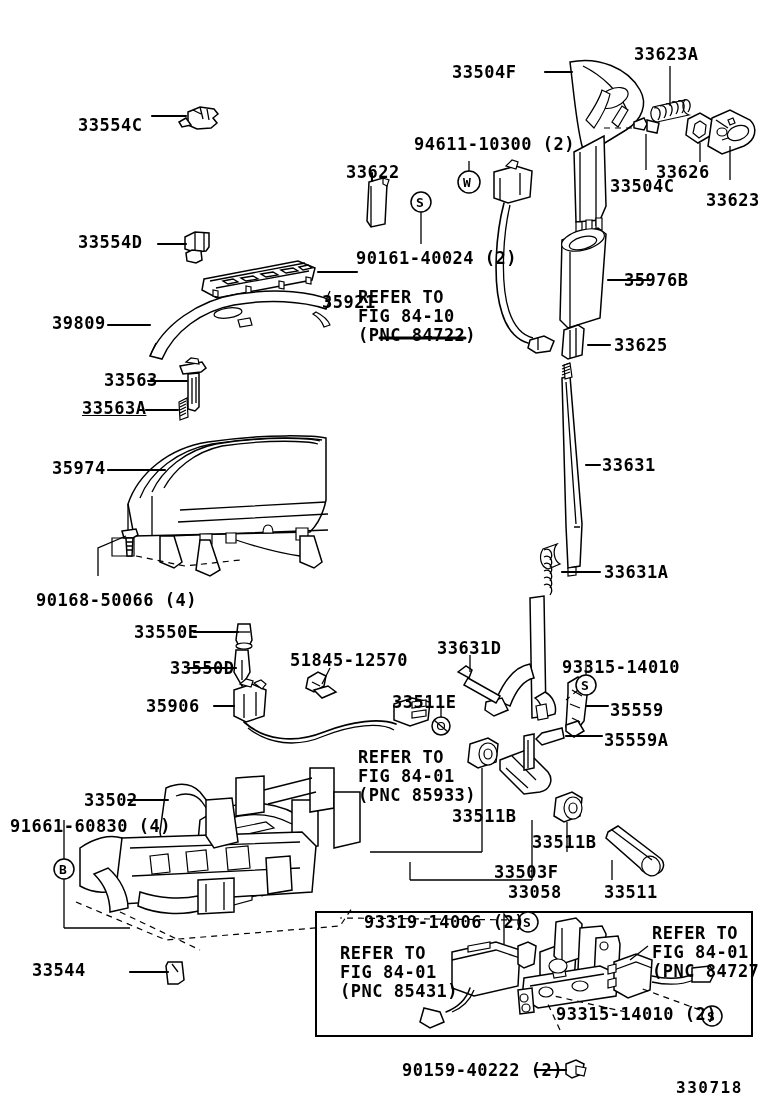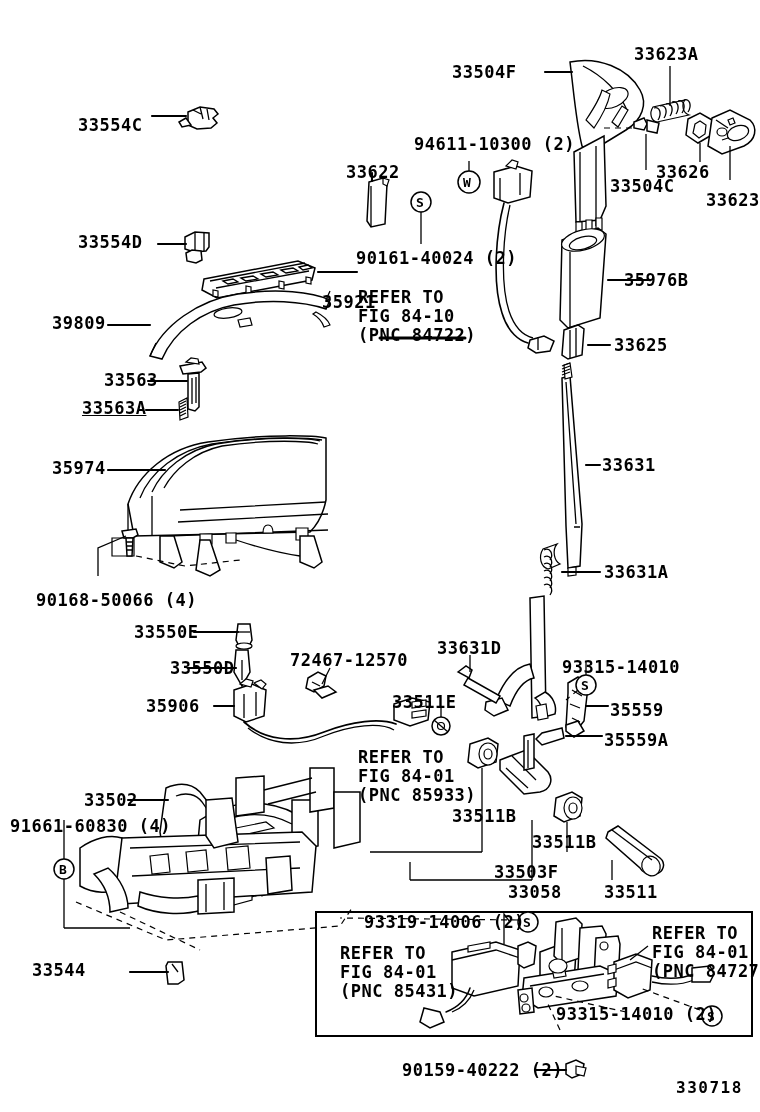--- a/index.html
+++ b/index.html
@@ -449,21 +449,21 @@
   <div class="lbl" style="left:610px; top:176px;">33504C</div>
   <div class="lbl" style="left:706px; top:190px;">33623</div>
   <div class="lbl" style="left:624px; top:270px;">35976B</div>
   <div class="lbl" style="left:614px; top:335px;">33625</div>
   <div class="lbl" style="left:602px; top:455px;">33631</div>
   <div class="lbl" style="left:604px; top:562px;">33631A</div>
 
   <div class="lbl" style="left:134px; top:622px;">33550E</div>
   <div class="lbl" style="left:134px; top:658px;margin-left:36px;">33550D</div>
   <div class="lbl" style="left:146px; top:696px;">35906</div>
-  <div class="lbl" style="left:290px; top:650px;">72467-12570</div>
+  <div class="lbl" style="left:290px; top:650px;">51845-12570</div>
   <div class="lbl" style="left:437px; top:638px;">33631D</div>
   <div class="lbl" style="left:562px; top:645px;margin-top:12px;">93315-14010</div>
   <div class="lbl" style="left:610px; top:700px;">35559</div>
   <div class="lbl" style="left:604px; top:730px;">35559A</div>
   <div class="lbl" style="left:392px; top:692px;">33511E</div>
   <div class="lbl multi" style="left:358px; top:748px;">REFER TO
 FIG 84-01
 (PNC 85933)</div>
   <div class="lbl" style="left:452px; top:806px;">33511B</div>
   <div class="lbl" style="left:532px; top:832px;">33511B</div>

